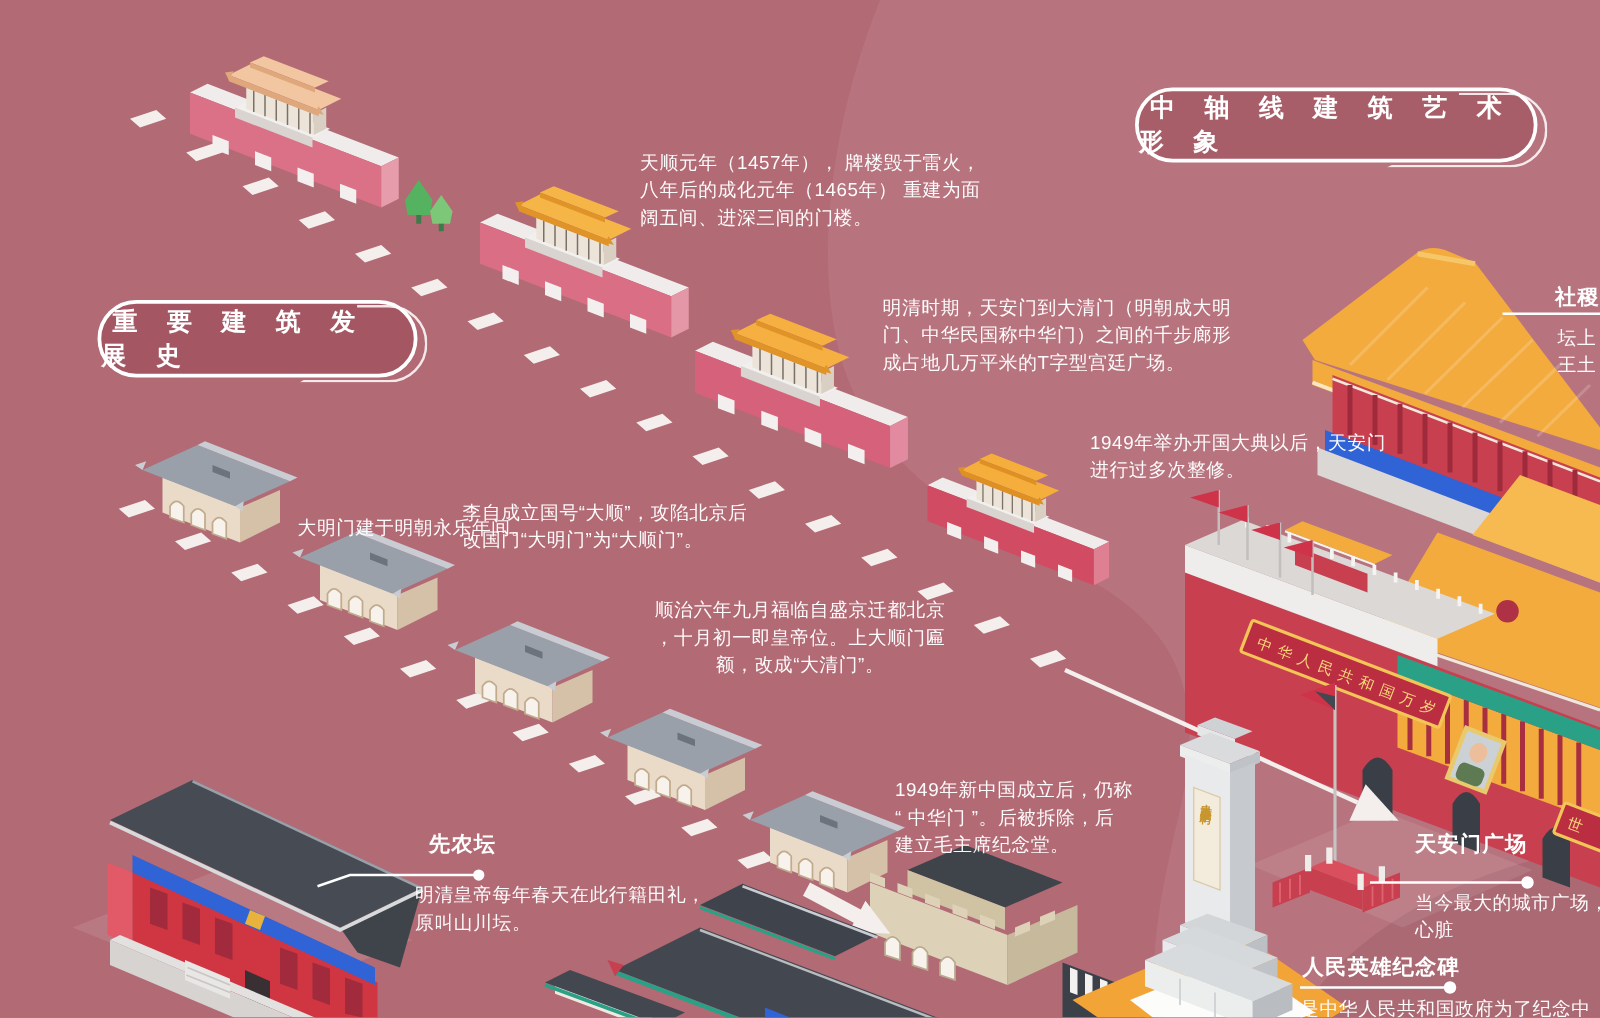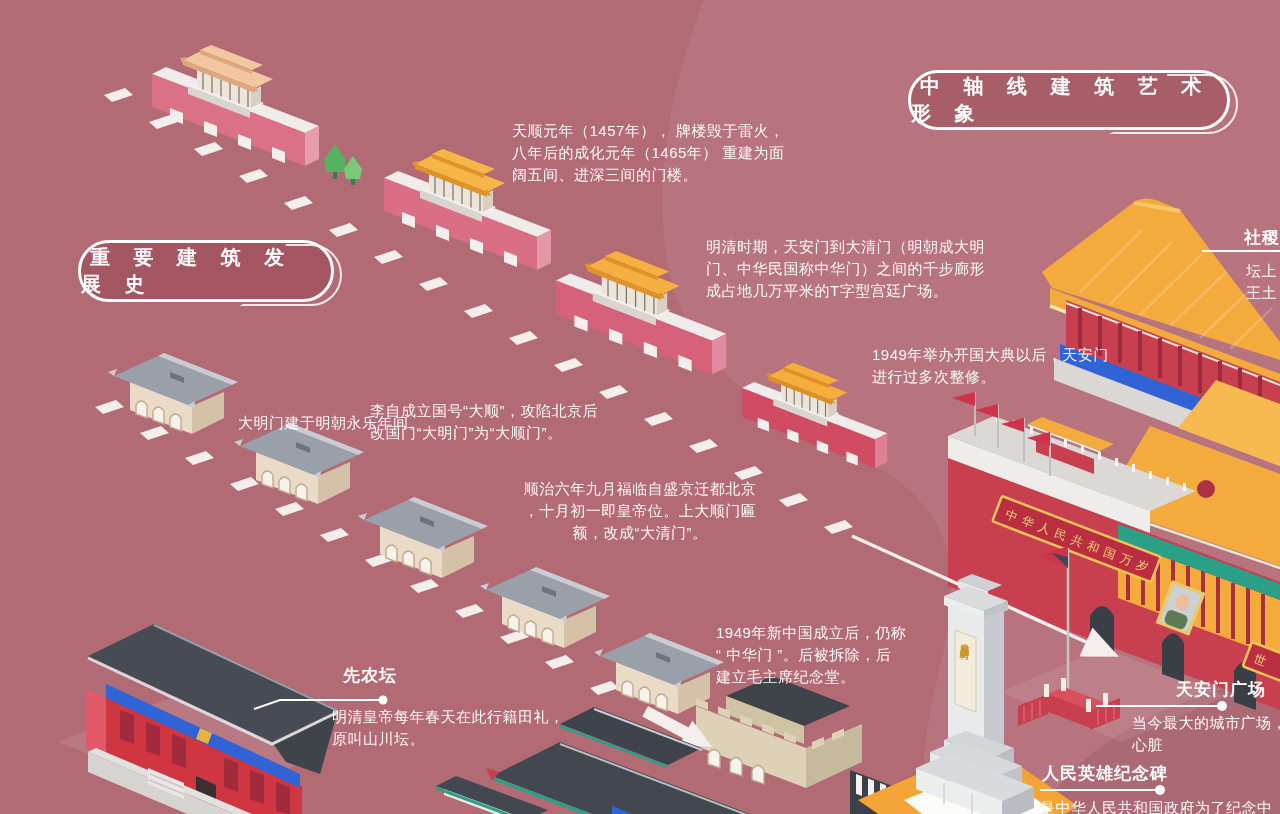--- a/index.html
+++ b/index.html
@@ -429,21 +429,21 @@
 ，十月初一即皇帝位。上大顺门匾
 额，改成“大清门”。</div>
 <div class="note" style="left:716px;top:622px;width:215px;">1949年新中国成立后，仍称
 “ 中华门 ”。后被拆除，后
 建立毛主席纪念堂。</div>
 
 <div class="label-title" style="left:343px;top:664px;">先农坛</div>
 <div class="label-desc" style="left:332px;top:706px;width:260px;">明清皇帝每年春天在此行籍田礼，
 原叫山川坛。</div>
 
-<div class="label-title" style="left:1132px;top:678px;margin-left:44px;">天安门广场</div>
+<div class="label-title" style="left:1132px;top:664px;">天安门广场</div>
 <div class="label-desc" style="left:1132px;top:712px;width:170px;">当今最大的城市广场，
 心脏</div>
 
 <div class="label-title" style="left:1042px;top:762px;">人民英雄纪念碑</div>
 <div class="label-desc" style="left:1040px;top:797px;width:260px;">是中华人民共和国政府为了纪念中</div>
 
 <div class="label-title" style="left:1244px;top:226px;">社稷</div>
 <div class="label-desc" style="left:1246px;top:260px;width:60px;">坛上
 王土</div>
 

